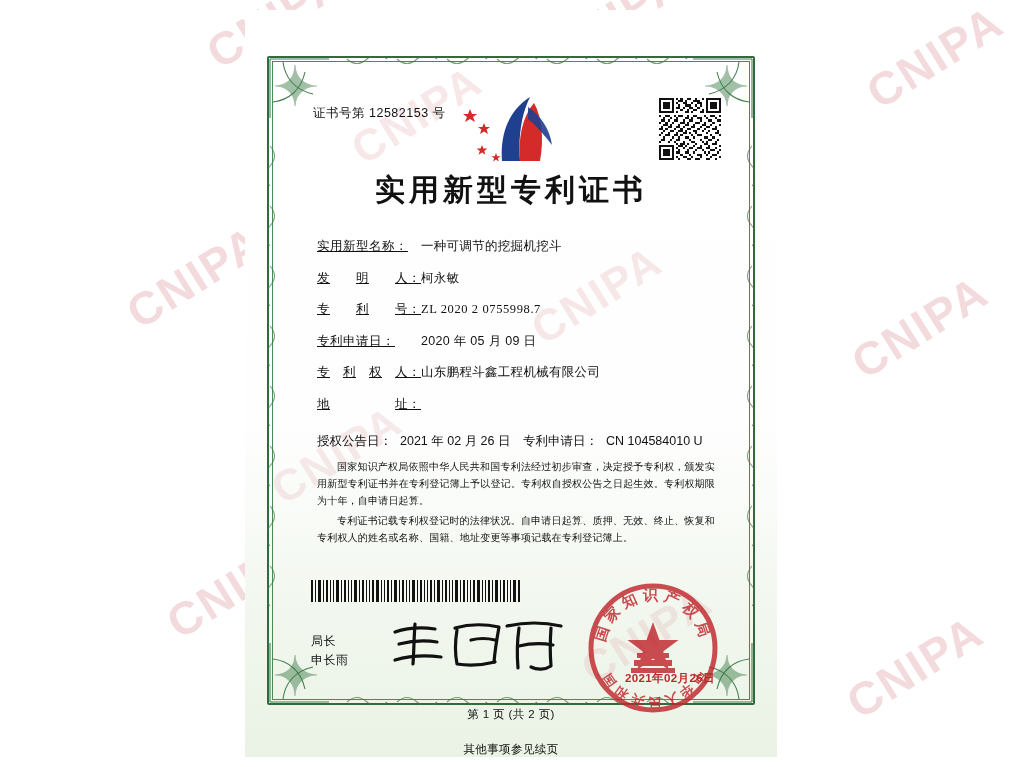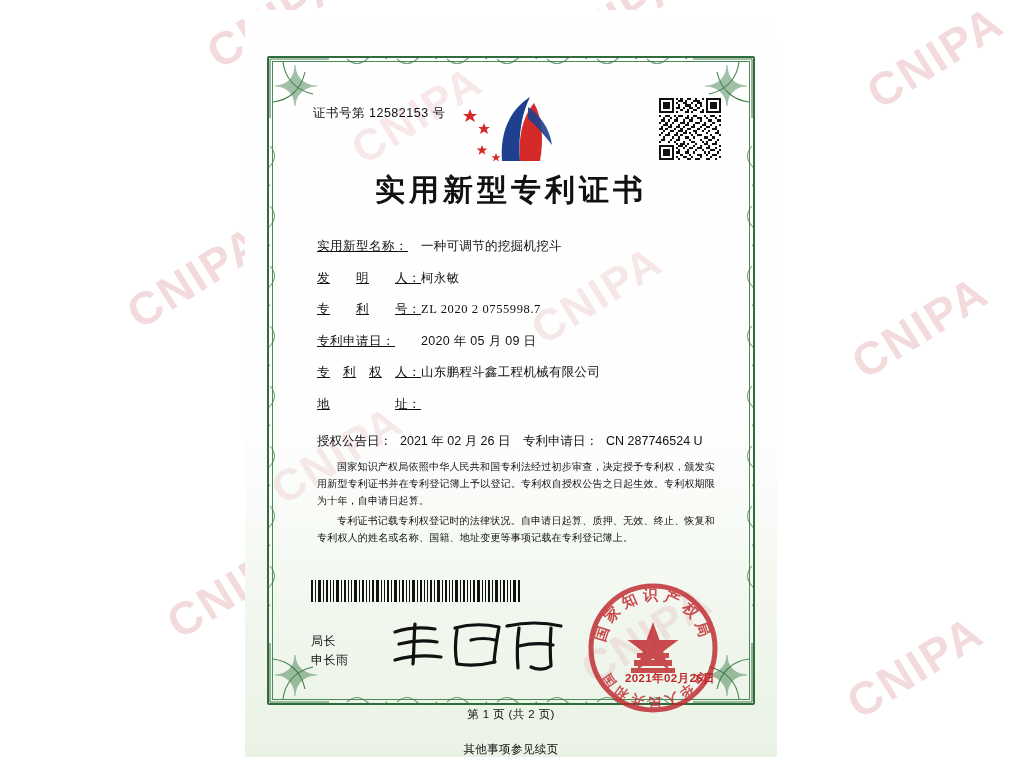--- a/index.html
+++ b/index.html
@@ -605,21 +605,21 @@
         </span>
       </div>
 
       <div class="row dual" style="margin-top:20px;">
         <span class="seg seg1">
           <span class="lbl2">授权公告日：</span>
           <span>2021 年 02 月 26 日</span>
         </span>
         <span class="seg">
           <span class="lbl2">专利申请日：</span>
-          <span>CN 287746524 U</span>
+          <span>CN 104584010 U</span>
         </span>
       </div>
     </div>
 
     <div class="paras">
       <p>国家知识产权局依照中华人民共和国专利法经过初步审查，决定授予专利权，颁发实用新型专利证书并在专利登记簿上予以登记。专利权自授权公告之日起生效。专利权期限为十年，自申请日起算。</p>
       <p>专利证书记载专利权登记时的法律状况。自申请日起算、质押、无效、终止、恢复和专利权人的姓名或名称、国籍、地址变更等事项记载在专利登记簿上。</p>
     </div>
 
     <svg class="barcode" viewBox="0 0 212 22" shape-rendering="crispEdges">

